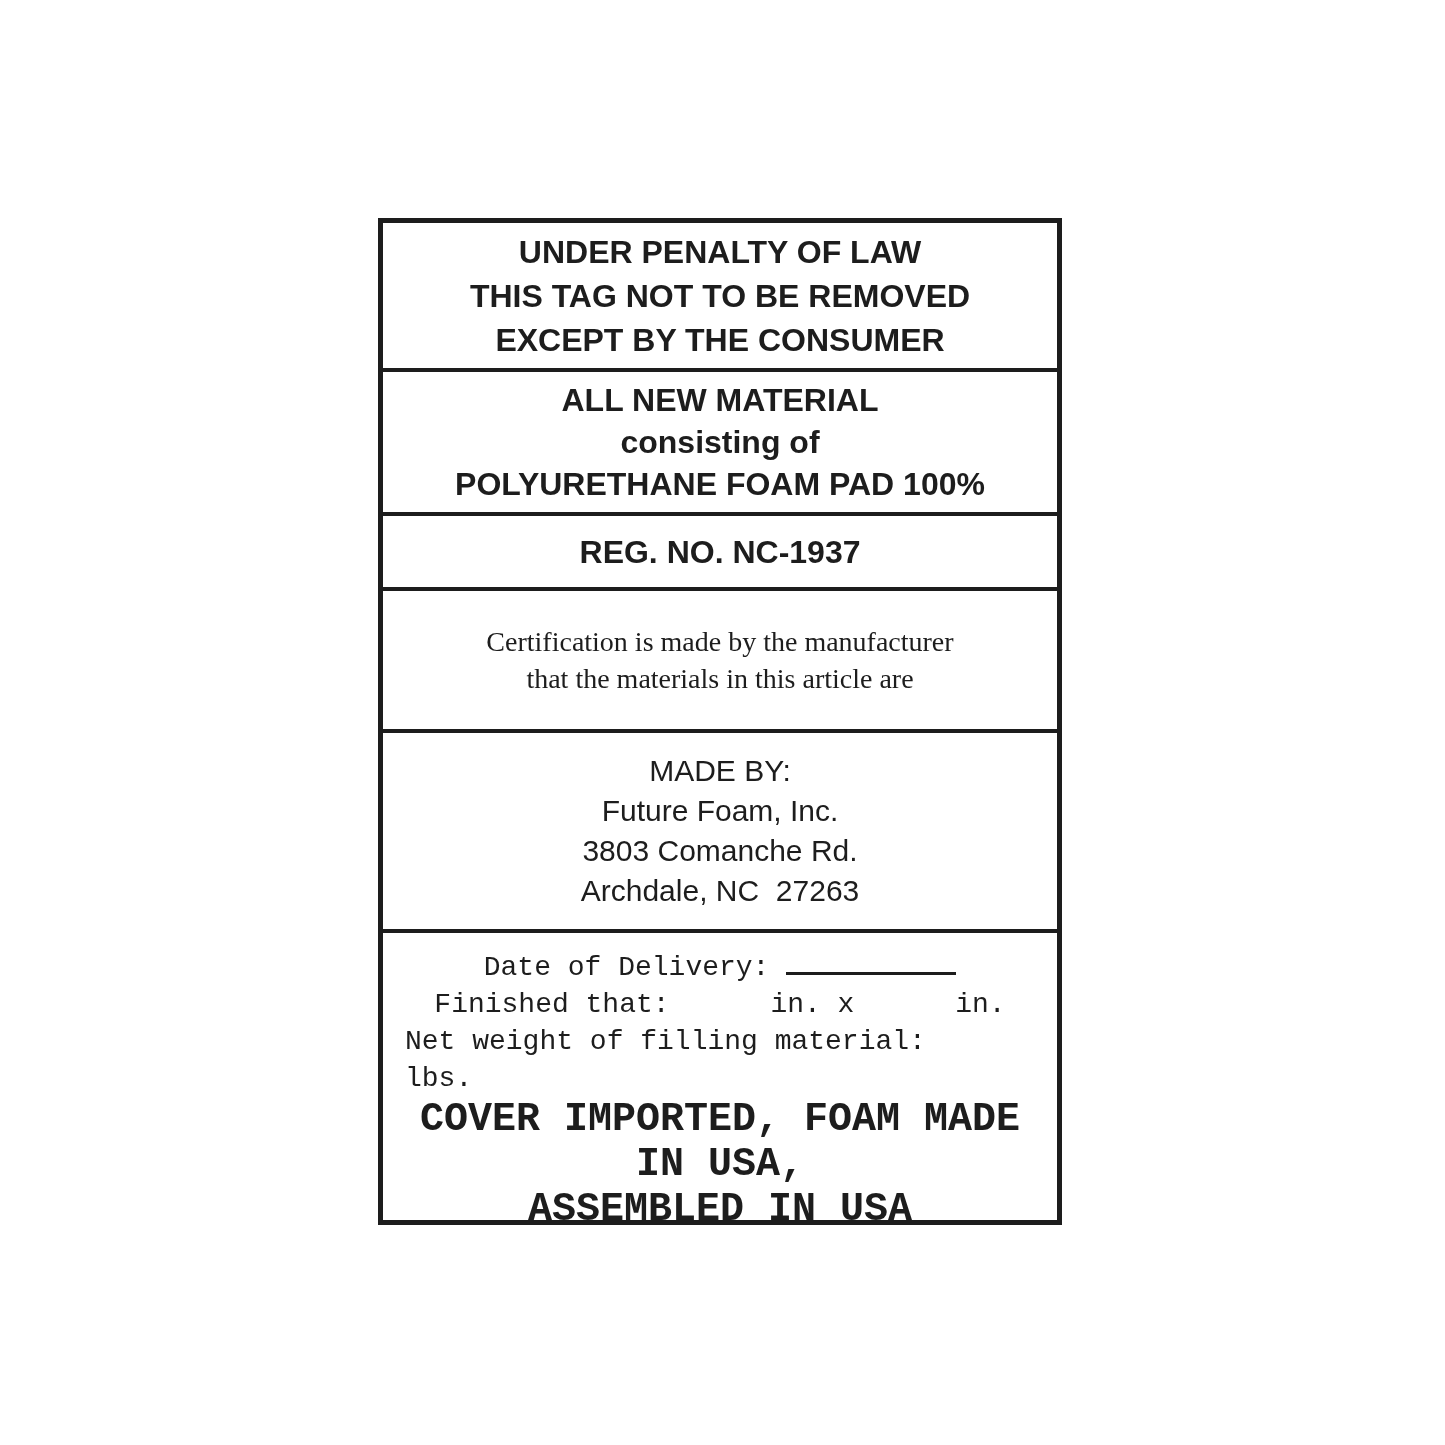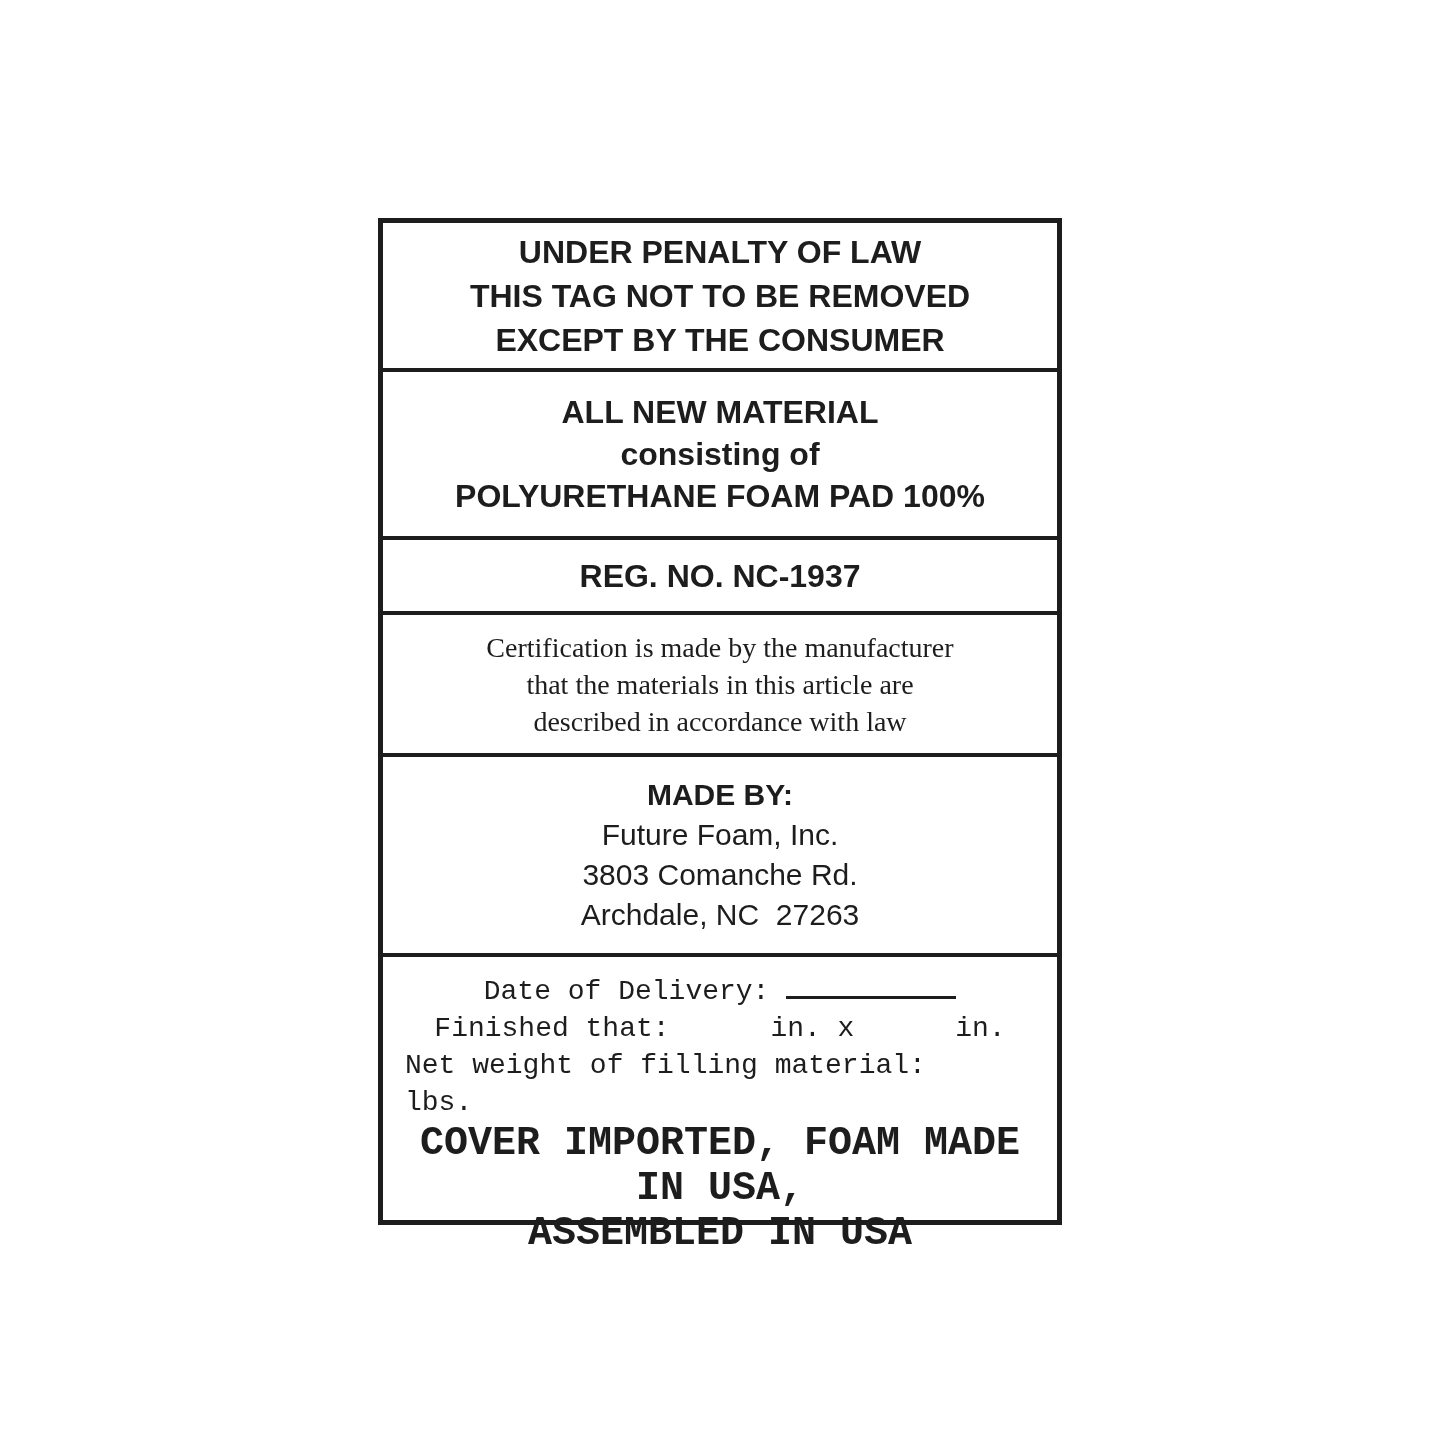--- a/index.html
+++ b/index.html
@@ -38,34 +38,34 @@
     flex:0 0 auto;
   }
   .section:last-child{border-bottom:none;}
   .txt{white-space:pre-wrap;display:block;}
 
   
   .s1{height:149px;}
   .s1 .txt{font-size:32px;line-height:44px;font-weight:bold;}
 
   
-  .s2{height:168px;}
+  .s2{height:144px;}
   .s2 .txt{font-size:32px;line-height:42px;font-weight:bold;}
 
   
   .s3{height:75px;}
   .s3 .txt{font-size:32px;line-height:36px;font-weight:bold;}
 
   
   .s4{height:142px;font-family:Liberation Serif, serif;}
   .s4 .txt{font-size:28px;line-height:37px;}
 
   
   .s5{height:200px;}
-  .s5 .heading{font-size:32px;line-height:44px;font-weight:bold;}
+  .s5 .heading{font-size:32px;line-height:44px;font-weight:normal;}
   .s5 .txt{font-size:30px;line-height:40px;}
 
   
   .s6{
     flex:1 1 auto;
     align-items:center;
     justify-content:flex-start;
     text-align:left;
     padding:14px 22px 18px 22px;
     font-family:Liberation Mono, monospace;
@@ -106,21 +106,20 @@
       <span class="txt">POLYURETHANE FOAM PAD 100%</span>
     </div>
 
     <div class="section s3">
       <span class="txt">REG. NO. NC-1937</span>
     </div>
 
     <div class="section s4">
       <span class="txt">Certification is made by the manufacturer</span>
       <span class="txt">that the materials in this article are</span>
-      <span class="txt">described in accordance with law</span>
     </div>
 
     <div class="section s5">
       <span class="txt heading">MADE BY:</span>
       <span class="txt">Future Foam, Inc.</span>
       <span class="txt">3803 Comanche Rd.</span>
       <span class="txt">Archdale, NC  27263</span>
     </div>
 
     <div class="section s6">

